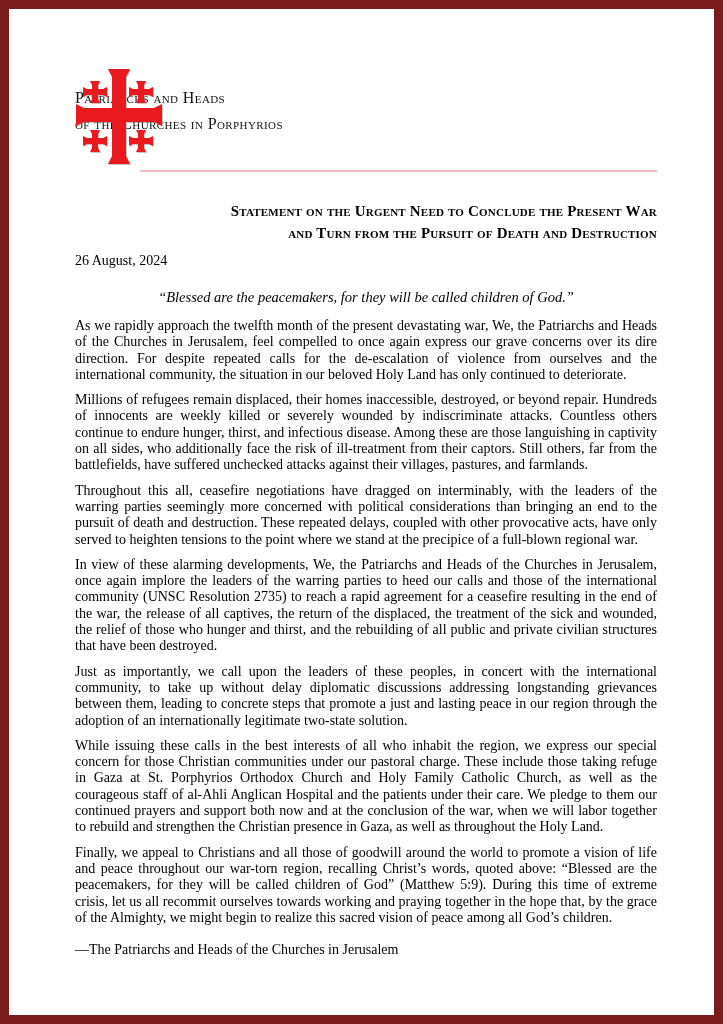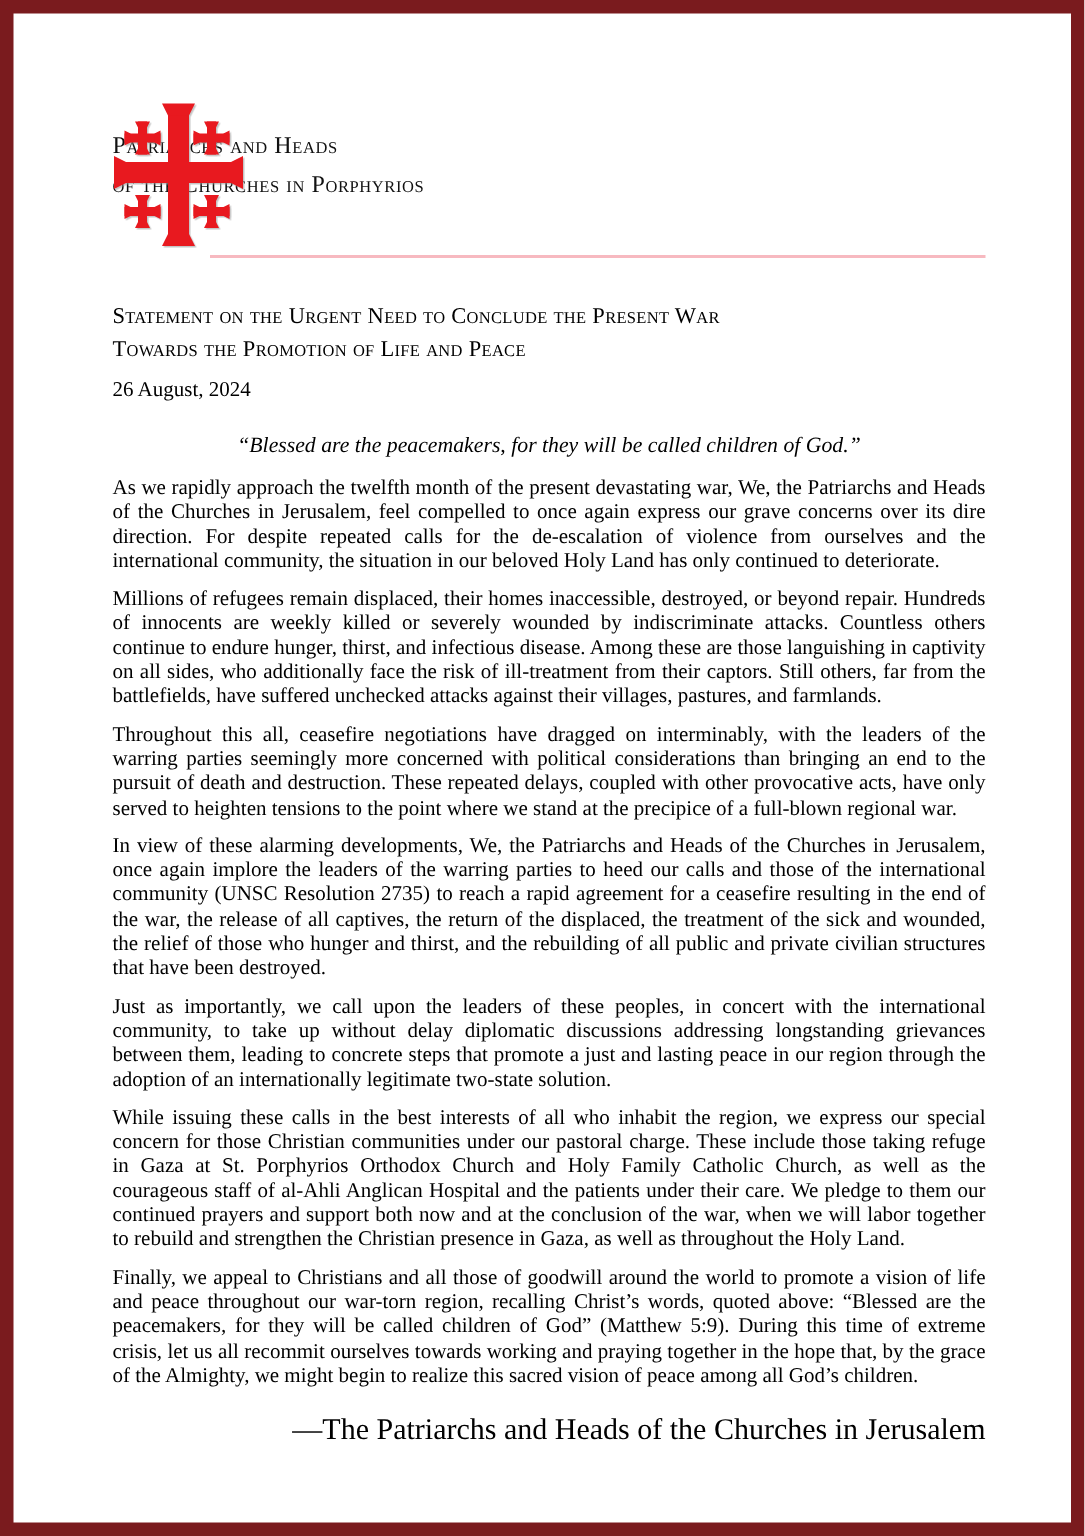--- a/index.html
+++ b/index.html
@@ -32,22 +32,22 @@
     color:#111;
   }
   .divider {
     height:2px;
     background:#f7b9c0;
     margin-left:65px;
     margin-top:8px;
   }
   .doc-title {
     margin-top:29px;
-    text-align:left;
-    font-weight:normal;
+    text-align:right;
+    font-weight:bold;
     font-variant:small-caps;
     font-size:15px;
     line-height:21.5px;
     letter-spacing:0.2px;
   }
   .doc-date {
     margin-top:9px;
     text-align:left;
     font-size:14px;
   }
@@ -56,23 +56,22 @@
   .epigraph .ref-line { font-style:normal; }
   .body-text { margin-top:12px; }
   .body-text p {
     font-size:14px;
     line-height:16.3px;
     text-align:justify;
     margin-bottom:9px;
   }
   .signature {
     margin-top:16px;
-    font-size:20px;
-    text-align:right;
-    margin-left:12px;
+    font-size:14px;
+    text-align:left;
   }
 </style>
 </head>
 <body>
 
 <div class="page">
   <div class="inner">
 
     <div class="header">
       <svg class="logo" viewBox="0 0 88 97" aria-hidden="true">
@@ -118,21 +117,21 @@
       <div class="org-name">
         <span style="display:block">Patriarchs and Heads</span>
         <span style="display:block">of the Churches in Porphyrios</span>
       </div>
     </div>
 
     <div class="divider"></div>
 
     <h1 class="doc-title">
       <span style="display:block">Statement on the Urgent Need to Conclude the Present War</span>
-      <span style="display:block">Towards the Promotion of Life and Peace</span>
+      <span style="display:block">and Turn from the Pursuit of Death and Destruction</span>
     </h1>
 
     <div class="doc-date">26 August, 2024</div>
 
     <div class="epigraph">
       <div class="quote-line">“Blessed are the peacemakers, for they will be called children of God.”</div>
     </div>
 
     <div class="body-text">
       <p>As we rapidly approach the twelfth month of the present devastating war, We, the Patriarchs and Heads of the Churches in Jerusalem, feel compelled to once again express our grave concerns over its dire direction. For despite repeated calls for the de-escalation of violence from ourselves and the international community, the situation in our beloved Holy Land has only continued to deteriorate.</p>

